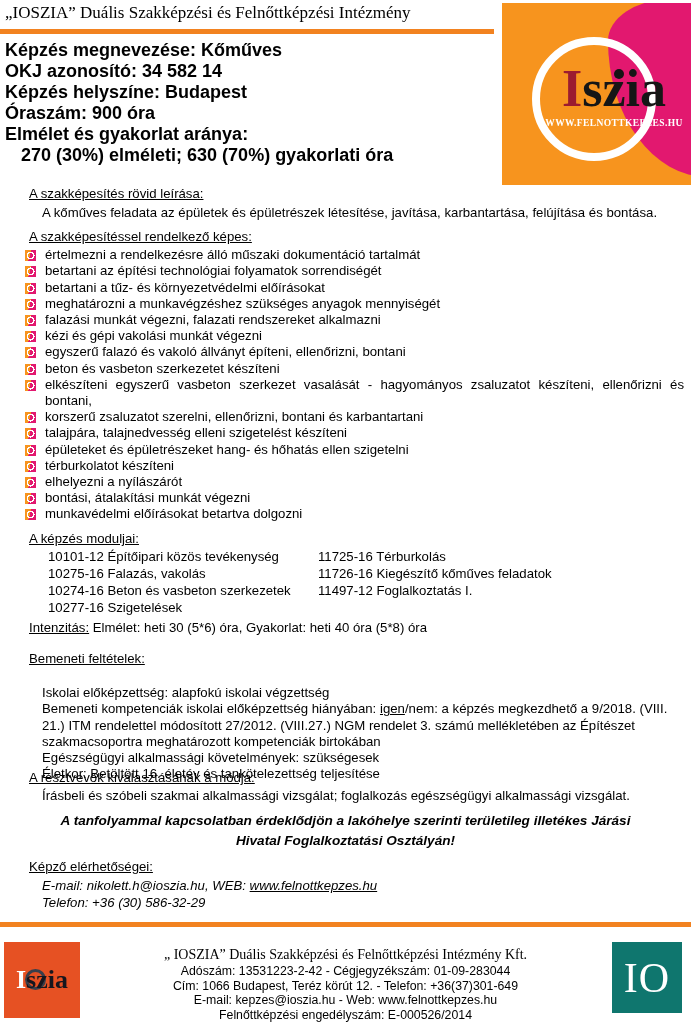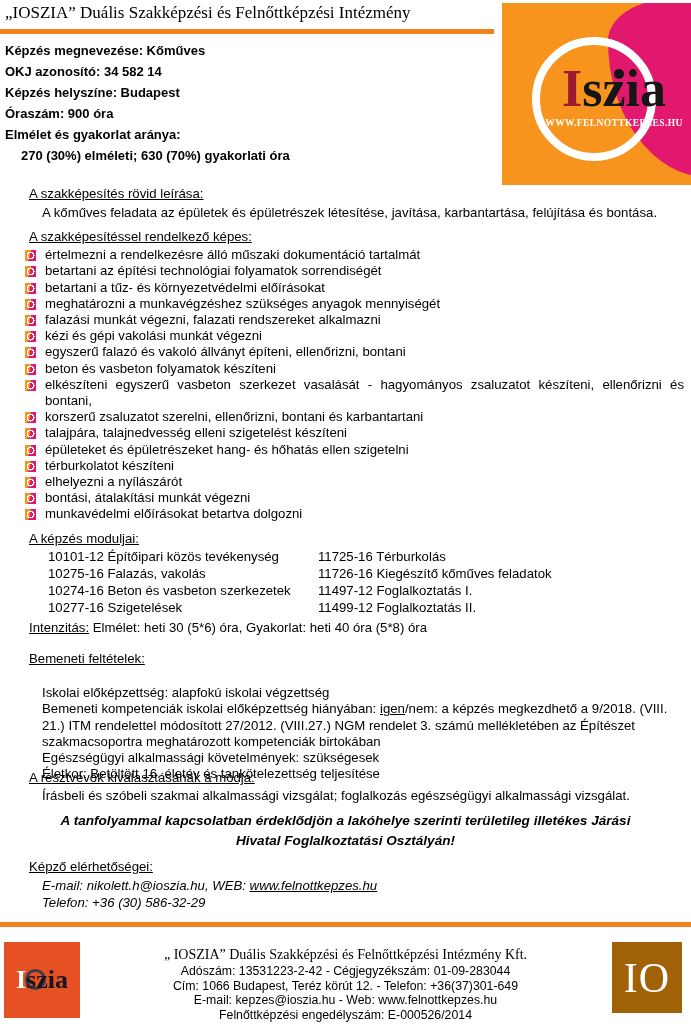--- a/index.html
+++ b/index.html
@@ -19,21 +19,21 @@
              border-radius:50%;box-sizing:border-box;}
   .logo-dot{position:absolute;left:112px;top:66px;width:10px;height:10px;border-radius:50%;background:#141414;}
   .logo-text{position:absolute;left:0;top:60px;width:100%;text-align:center;
              font-family:"Liberation Serif",serif;font-weight:bold;font-size:52px;line-height:52px;}
   .logo-i{color:#9B1B30;}
   .logo-rest{color:#161616;}
   .logo-url{position:absolute;left:0;top:115px;width:100%;text-align:center;color:#fff;
             font-family:"Liberation Serif",serif;font-weight:bold;font-size:9.5px;letter-spacing:.4px;}
 
   
-  .course{position:absolute;left:5px;top:40px;width:480px;font-weight:bold;font-size:13px;line-height:21px;}
+  .course{position:absolute;left:5px;top:40px;width:480px;font-weight:bold;font-size:18px;line-height:21px;}
   .course .course-line:last-child{padding-left:16px;}
 
   
   .h{text-decoration:underline;margin-left:24px;}
   .indent{padding-left:37px;}
   .sec{position:absolute;left:5px;width:681px;line-height:16.2px;}
 
   .sec-desc{top:186px;}
   .sec-desc .body{margin-top:3px;}
 
@@ -73,21 +73,21 @@
   .footer-center{position:absolute;left:88px;right:88px;top:7px;text-align:center;}
   .footer-company{font-family:"Liberation Serif",serif;font-size:14px;line-height:16px;margin-bottom:1px;}
   .footer-line{font-size:12.3px;line-height:14.6px;}
   .footer-logo-left{position:absolute;left:4px;top:2px;width:76px;height:76px;background:#E65123;
                     display:flex;align-items:center;justify-content:center;
                     font-family:"Liberation Serif",serif;font-weight:bold;font-size:26px;}
   .footer-logo-left .ring{position:absolute;left:21px;top:27px;width:21px;height:21px;border:3px solid #3a3f4b;
                           border-radius:50%;box-sizing:border-box;}
   .fl-i{color:#fff;position:relative;}
   .fl-rest{color:#16161e;position:relative;}
-  .footer-logo-right{position:absolute;right:9px;top:2px;width:70px;height:71px;background:#a16207;
+  .footer-logo-right{position:absolute;right:9px;top:2px;width:70px;height:71px;background:#0f766e;
                      display:flex;align-items:center;justify-content:center;color:#fff;
                      font-family:"Liberation Serif",serif;font-size:42px;letter-spacing:1px;}
 </style>
 </head>
 <body>
 
 <div class="page">
 
   <div class="header-title">„IOSZIA” Duális Szakképzési és Felnőttképzési Intézmény</div>
   <div class="header-rule"></div>
@@ -149,21 +149,21 @@
           <span class="cap-text">kézi és gépi vakolási munkát végezni</span>
         </div>
 
         <div class="cap-row">
           <span class="bullet"></span>
           <span class="cap-text">egyszerű falazó és vakoló állványt építeni, ellenőrizni, bontani</span>
         </div>
 
         <div class="cap-row">
           <span class="bullet"></span>
-          <span class="cap-text">beton és vasbeton folyamatok készíteni</span>
+          <span class="cap-text">beton és vasbeton szerkezetet készíteni</span>
         </div>
 
         <div class="cap-row">
           <span class="bullet"></span>
           <span class="cap-text">elkészíteni egyszerű vasbeton szerkezet vasalását - hagyományos zsaluzatot készíteni, ellenőrizni és bontani,</span>
         </div>
 
         <div class="cap-row">
           <span class="bullet"></span>
           <span class="cap-text">korszerű zsaluzatot szerelni, ellenőrizni, bontani és karbantartani</span>
@@ -209,21 +209,20 @@
       <div class="mod-row">10101-12 Építőipari közös tevékenység</div>
           <div class="mod-row">10275-16 Falazás, vakolás</div>
           <div class="mod-row">10274-16 Beton és vasbeton szerkezetek</div>
           <div class="mod-row">10277-16 Szigetelések</div>
         </div>
       <div class="mod-col2">
 
       <div class="mod-row">11725-16 Térburkolás</div>
           <div class="mod-row">11726-16 Kiegészítő kőműves feladatok</div>
           <div class="mod-row">11497-12 Foglalkoztatás I.</div>
-          <div class="mod-row">11499-12 Foglalkoztatás II.</div>
         </div>
     </div>
   </div>
 
   <div class="intensity"><span class="h">Intenzitás:</span><span> Elmélet: heti 30 (5*6) óra, Gyakorlat: heti 40 óra (5*8) óra</span></div>
 
   <div class="sec sec-entry">
     <div class="h">Bemeneti feltételek:</div>
     <div class="entry-body indent">
       <div>Iskolai előképzettség: alapfokú iskolai végzettség</div>

